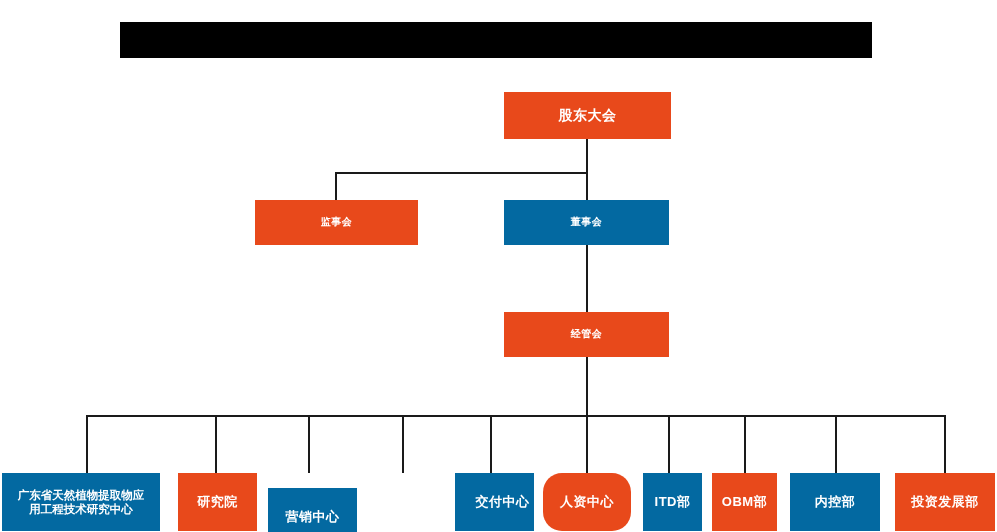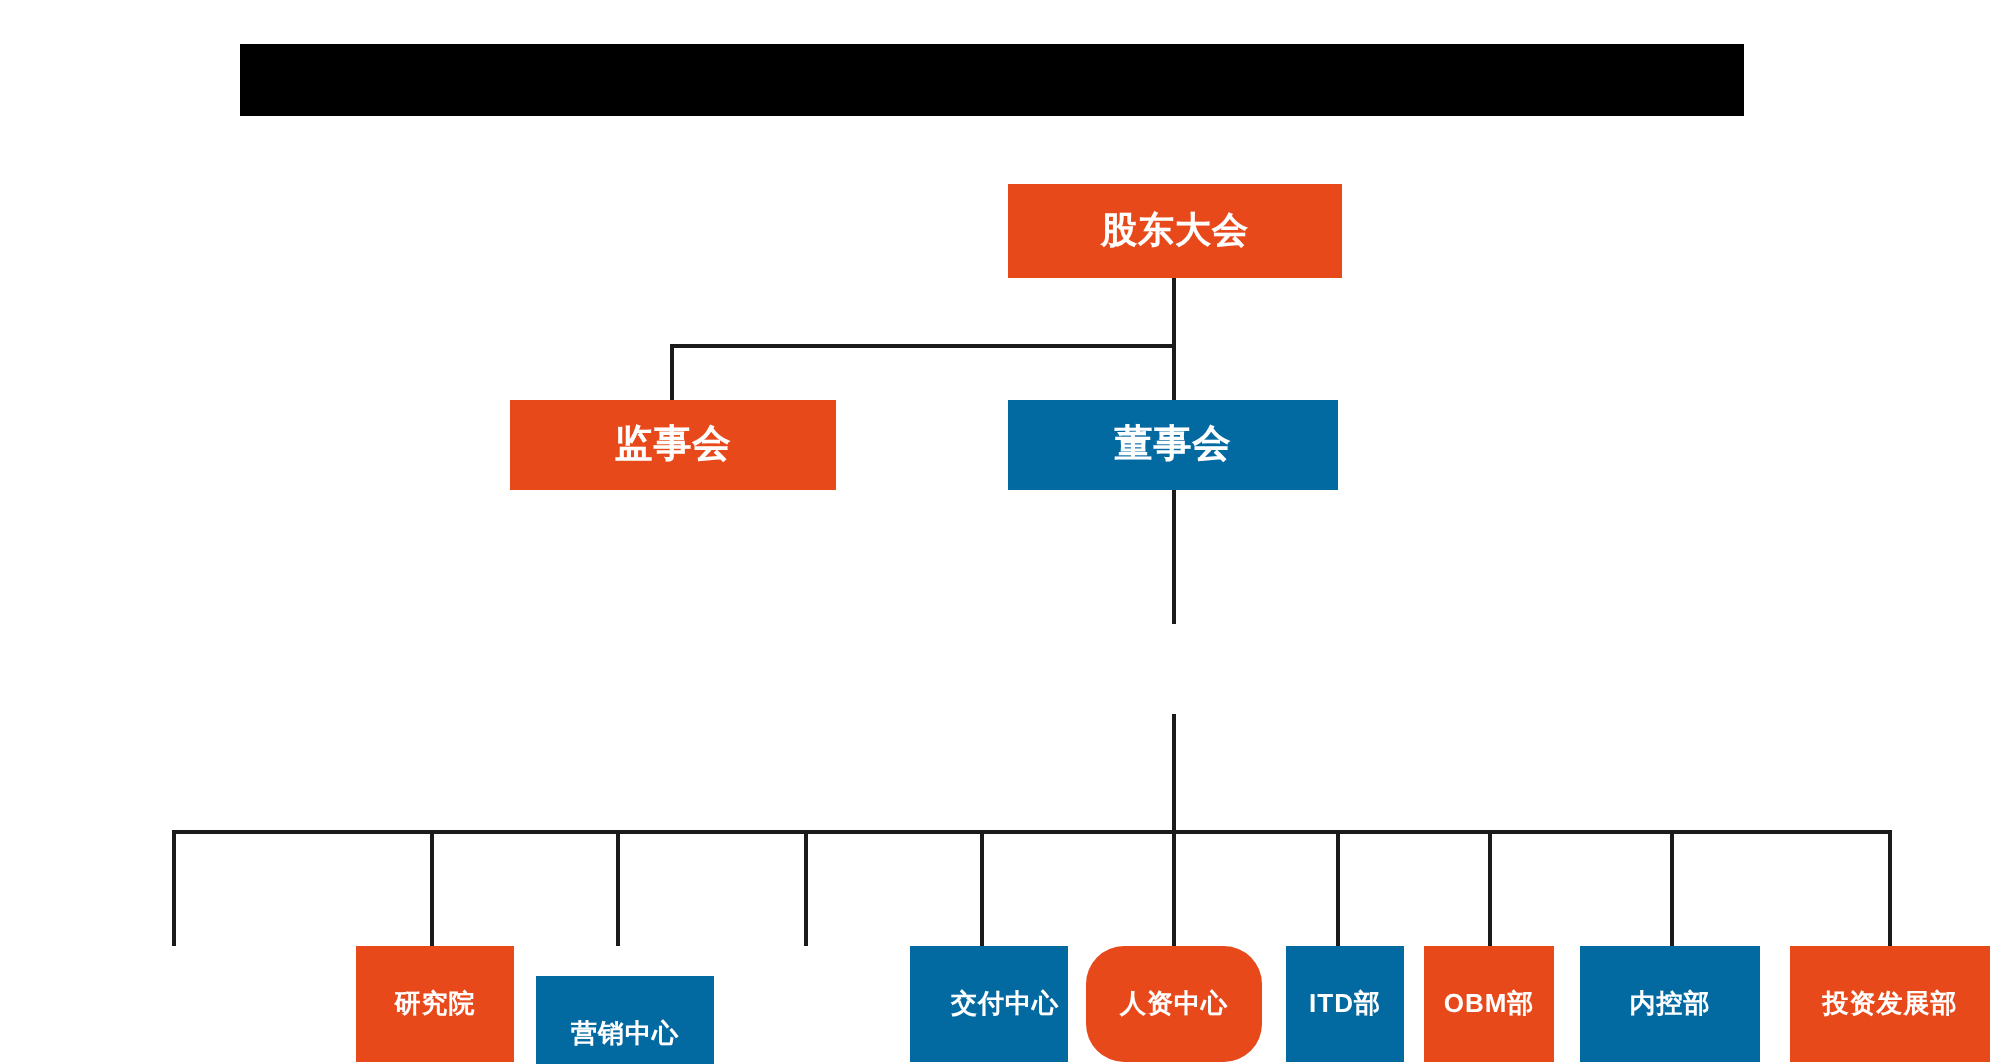--- a/index.html
+++ b/index.html
@@ -37,22 +37,22 @@
     background: #E8491B;
   }
   .node.secondary {
     background: #0369a1;
   }
   .node .node-label {
     display: block;
     padding: 0 4px;
     white-space: pre-line;
   }
-  .size-lg { font-size: 18px; }
-  .size-md { font-size: 19px; }
+  .size-lg { font-size: 14px; }
+  .size-md { font-size: 10px; }
   .size-sm { font-size: 13px; }
   .size-xs { font-size: 11.5px; letter-spacing: 0px; }
   .connector {
     position: absolute;
     background: #1a1a1a;
   }
   .connector.v { width: 2px; }
   .connector.h { height: 2px; }
 </style>
 </head>
@@ -77,36 +77,43 @@
   <div class="node primary" style="left:255px; top:200px; width:163px; height:45px;">
     <span class="node-label size-md">监事会</span>
   </div>
 
   <div class="node secondary" style="left:504px; top:200px; width:165px; height:45px;">
     <span class="node-label size-md">董事会</span>
   </div>
 
   <div class="connector v" style="left:586px; top:245px; height:67px;"></div>
 
+  <div class="node primary" style="left:504px; top:312px; width:165px; height:45px;">
+    <span class="node-label size-md">经管会</span>
+  </div>
 
   <div class="connector v" style="left:586px; top:357px; height:59px;"></div>
 
   <div class="connector h" style="left:86px; top:415px; width:859px;"></div>
 
   <div class="connector v" style="left:86px;  top:415px; height:58px;"></div>
   <div class="connector v" style="left:215px; top:415px; height:58px;"></div>
   <div class="connector v" style="left:308px; top:415px; height:58px;"></div>
   <div class="connector v" style="left:402px; top:415px; height:58px;"></div>
   <div class="connector v" style="left:490px; top:415px; height:58px;"></div>
   <div class="connector v" style="left:586px; top:415px; height:58px;"></div>
   <div class="connector v" style="left:668px; top:415px; height:58px;"></div>
   <div class="connector v" style="left:744px; top:415px; height:58px;"></div>
   <div class="connector v" style="left:835px; top:415px; height:58px;"></div>
   <div class="connector v" style="left:944px; top:415px; height:58px;"></div>
 
+  <div class="node secondary" style="left:2px; top:473px; width:158px; height:58px;">
+    <span class="node-label size-xs">广东省天然植物提取物应
+用工程技术研究中心</span>
+  </div>
 
   <div class="node primary" style="left:178px; top:473px; width:79px; height:58px;">
     <span class="node-label size-sm">研究院</span>
   </div>
 
   <div class="node secondary" style="left:268px; top:488px; width:89px; height:58px;">
     <span class="node-label size-sm">营销中心</span>
   </div>
 
 

